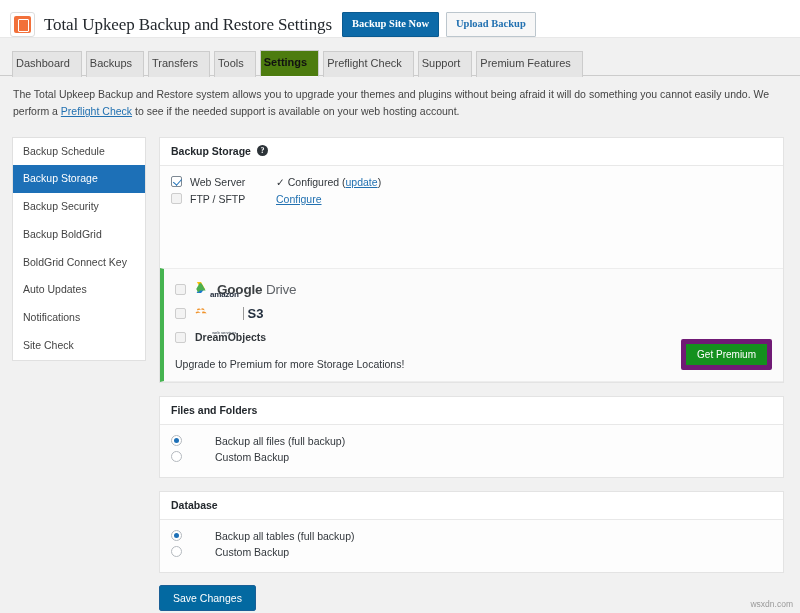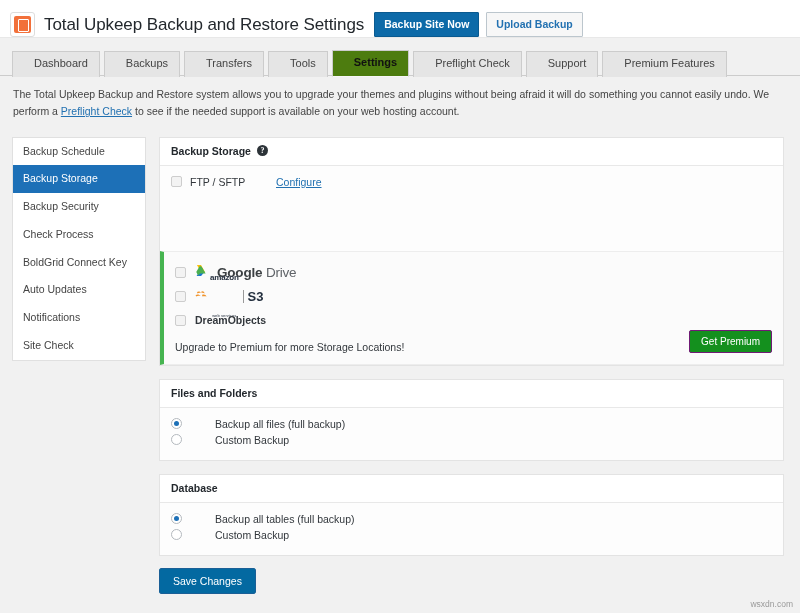--- a/index.html
+++ b/index.html
@@ -13,20 +13,21 @@
   }
 
   
   #header {
     height: 38px;
     background: #ffffff;
     display: flex;
     align-items: center;
     padding: 12px 0 0 10px;
     border-bottom: 1px solid #e8e8e8;
+    font-family: Liberation Serif, serif;
   }
   .plugin-icon {
     width: 25px; height: 25px;
     border: 1px solid #ddd;
     border-radius: 3px;
     background: #fff;
     position: relative;
     flex: 0 0 auto;
     margin-right: 9px;
   }
@@ -82,21 +83,21 @@
     height: 38px;
   }
   #tabs {
     display: flex;
     align-items: flex-end;
     gap: 4px;
     height: 24px;
   }
   .tab {
     font-size: 11px;
-    padding: 4px 11px 5px 21px;
+    padding: 4px 11px 5px 3px;
     background: #e5e5e5;
     border: 1px solid #ccc;
     border-bottom: none;
     color: #444;
     cursor: pointer;
     white-space: nowrap;
     line-height: 1.45;
     position: relative;
     top: 1px;
   }
@@ -301,21 +302,21 @@
   .upgrade-text {
     font-size: 10.5px;
     color: #32373c;
     margin-top: 10px;
   }
   .get-premium {
     position: absolute;
     right: 11px;
     bottom: 11px;
     background: #14901e;
-    border: 1px solid #701a75;
+    border: 5px solid #701a75;
     color: #fff;
     font-size: 10px;
     padding: 5px 11px;
     border-radius: 2px;
     cursor: pointer;
   }
 
   
   .opt-row {
     display: flex;
@@ -377,36 +378,41 @@
 <div id="intro">
   <span>The Total Upkeep Backup and Restore system allows you to upgrade your themes and plugins without being afraid it will do something you cannot easily undo. We perform a </span><a>Preflight Check</a><span> to see if the needed support is available on your web hosting account.</span>
 </div>
 
 <div id="body">
 
   <div id="sidebar">
     <div class="side-item">Backup Schedule</div>
     <div class="side-item active">Backup Storage</div>
     <div class="side-item">Backup Security</div>
-    <div class="side-item">Check Process</div>
+    <div class="side-item">Backup BoldGrid</div>
     <div class="side-item">BoldGrid Connect Key</div>
     <div class="side-item">Auto Updates</div>
     <div class="side-item">Notifications</div>
     <div class="side-item">Site Check</div>
   </div>
 
   <div id="main">
 
     <div class="panel">
       <div class="panel-head">
         <span>Backup Storage</span>
         <span class="help-icon">?</span>
       </div>
 
       <div class="panel-body">
+        <div class="store-row">
+          <span class="cbox checked"></span>
+          <span class="lbl">Web Server</span>
+          <span class="store-status"><span>✓ Configured (</span><a>update</a><span>)</span></span>
+        </div>
         <div class="store-row">
           <span class="cbox dim"></span>
           <span class="lbl">FTP / SFTP</span>
           <span class="store-status"><a class="link">Configure</a></span>
         </div>
       </div>
 
       <div class="premium-block">
 
         <div class="prem-row">

